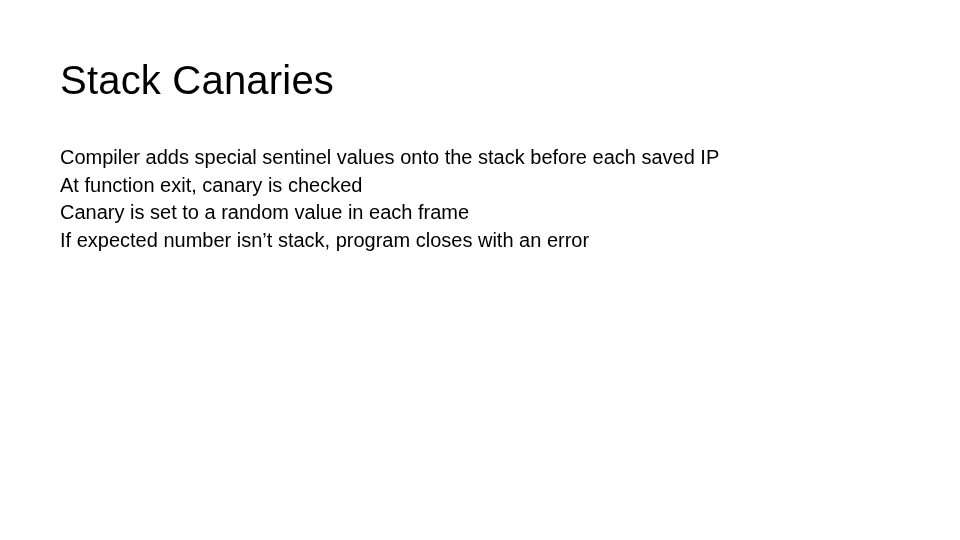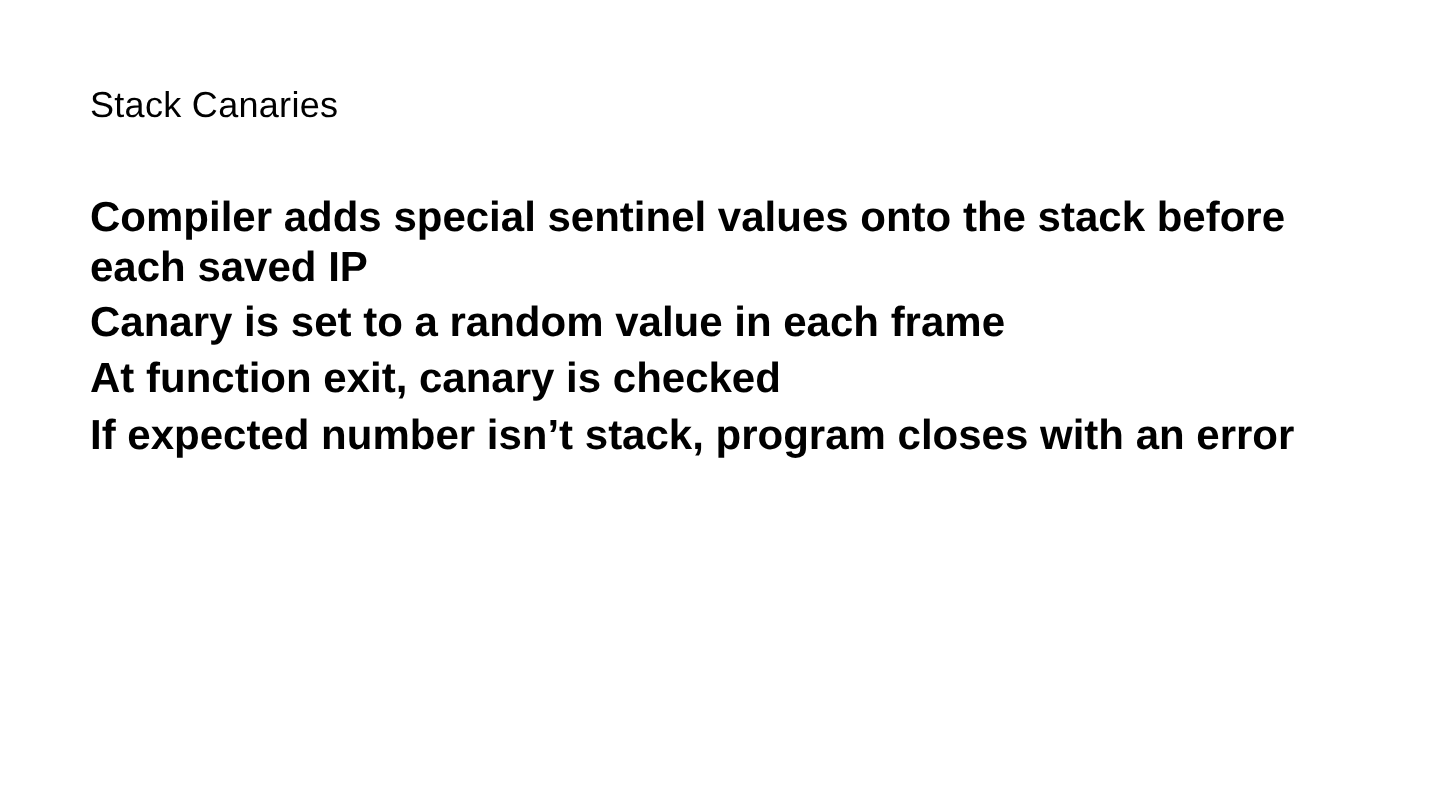--- a/index.html
+++ b/index.html
@@ -12,39 +12,39 @@
     color: #000000;
     overflow: hidden;
   }
   .slide {
     box-sizing: border-box;
     width: 960px;
     height: 540px;
     padding: 58px 60px 0 60px;
   }
   .title {
-    font-size: 24px;
+    font-size: 40px;
     font-weight: 400;
     letter-spacing: 0.2px;
     margin: 0 0 44px 0;
     line-height: 1.1;
   }
   .body {
-    font-size: 28px;
-    font-weight: 700;
+    font-size: 20px;
+    font-weight: 400;
     line-height: 1.18;
   }
   .body p {
     margin: 0 0 4px 0;
   }
 </style>
 </head>
 <body>
 
 <div class="slide">
   <h1 class="title">Stack Canaries</h1>
   <div class="body">
     <p>Compiler adds special sentinel values onto the stack before each saved IP</p>
+    <p>At function exit, canary is checked</p>
     <p>Canary is set to a random value in each frame</p>
-    <p>At function exit, canary is checked</p>
     <p>If expected number isn’t stack, program closes with an error</p>
   </div>
 </div>
 
 </body></html>

